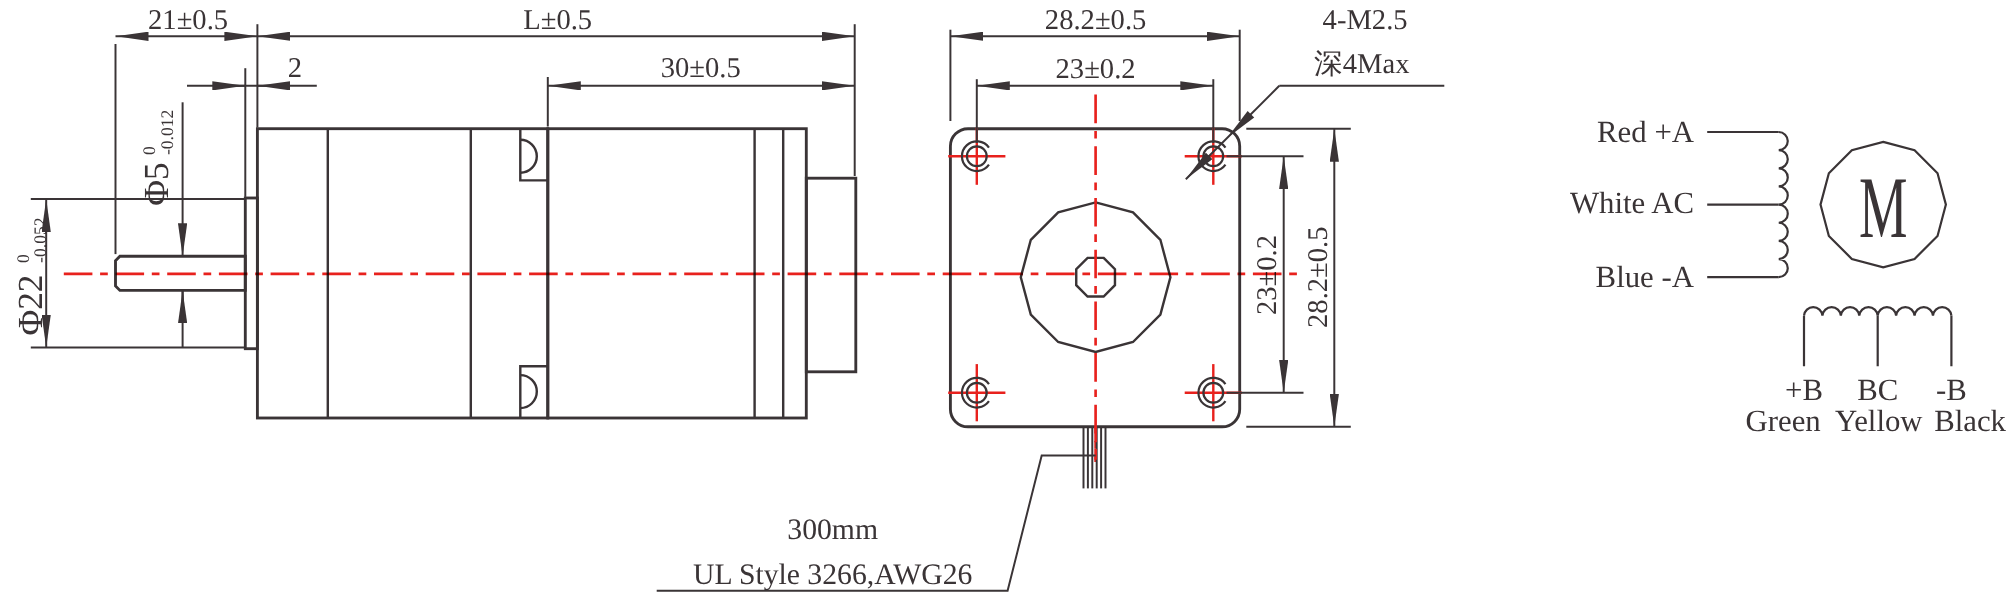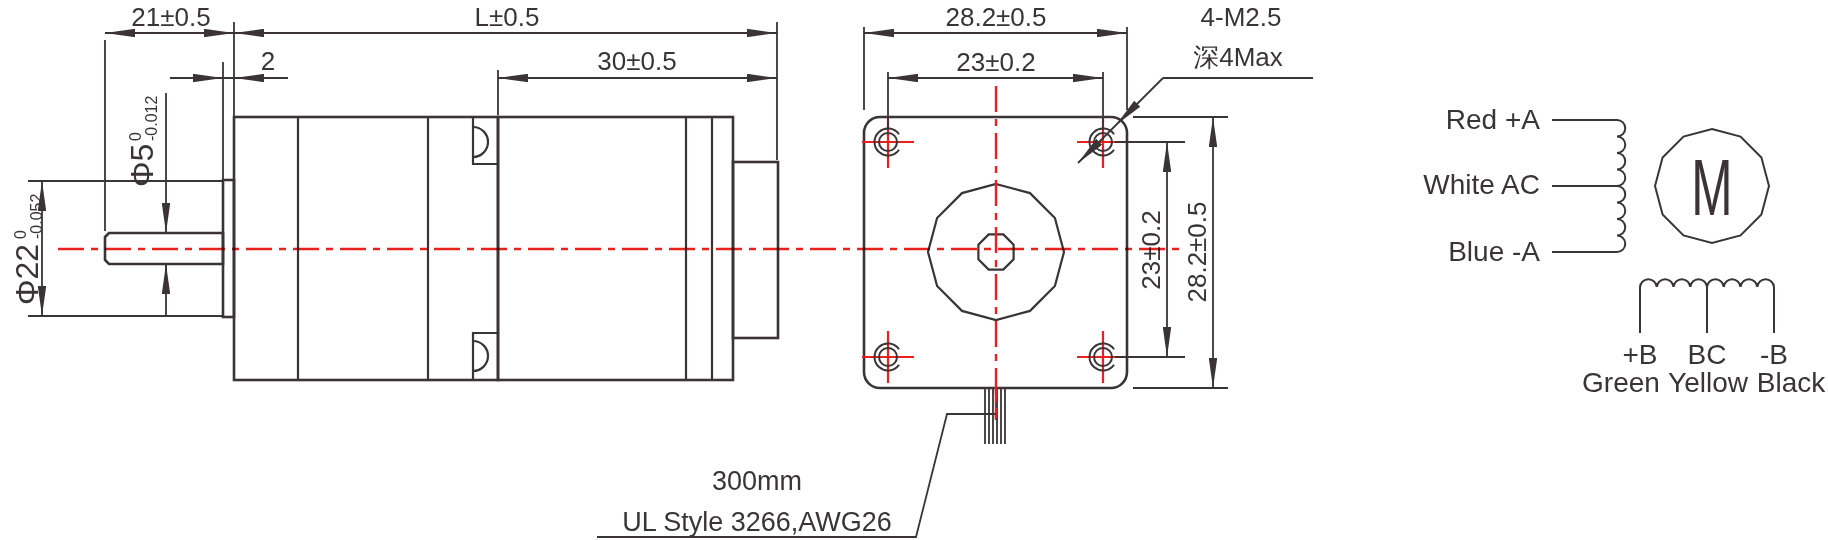--- a/index.html
+++ b/index.html
@@ -1,17 +1,17 @@
 <!DOCTYPE html>
 <html><head>
 <meta charset="utf-8">
 <style>
   html,body{margin:0;padding:0;background:#ffffff;}
   .stage{position:relative;width:1828px;height:540px;background:#fff;overflow:hidden;
-         font-family:Liberation Sans, sans-serif;}
+         font-family:Liberation Serif, serif;}
   svg{display:block}
   
   .ol   {stroke:#3a3436;stroke-width:2.6;fill:none;}           
   .il   {stroke:#3a3436;stroke-width:2.2;fill:none;}           
   .dim  {stroke:#3a3436;stroke-width:1.8;fill:none;}           
   .red  {stroke:#e8211d;stroke-width:2.4;fill:none;}           
   .redc {stroke:#e8211d;stroke-width:2.2;fill:none;}           
   .cl   {stroke-dasharray:26 7 7 7;}
   .clw  {stroke-dasharray:14 6;}
   .blend{mix-blend-mode:multiply;}

